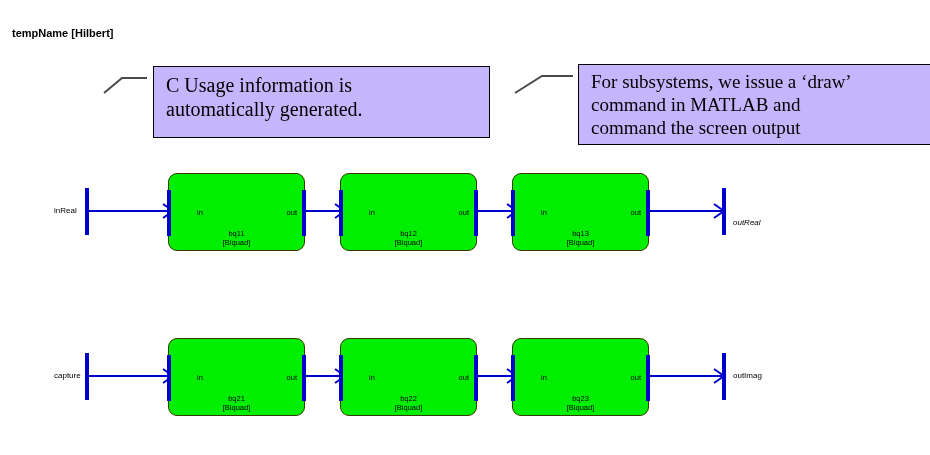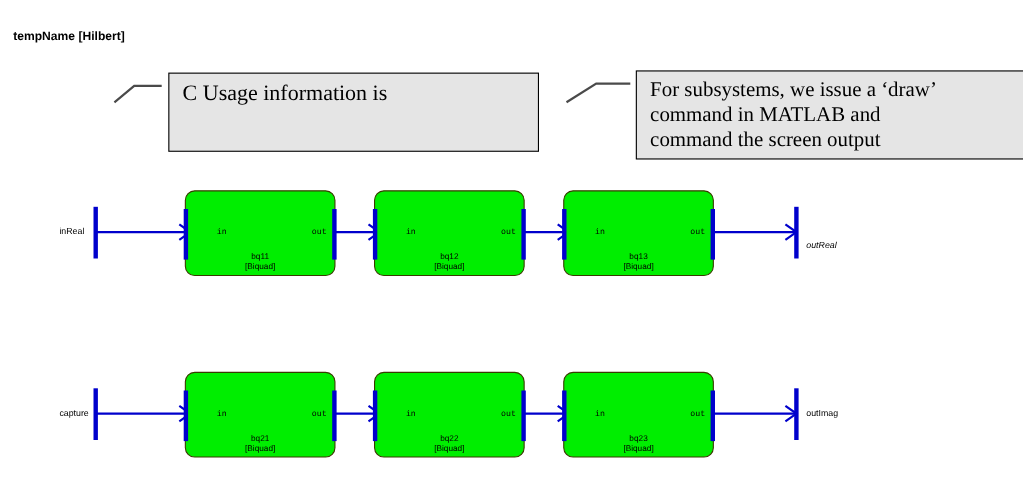--- a/index.html
+++ b/index.html
@@ -32,21 +32,21 @@
     font-size: 11px;
     font-weight: bold;
     color: #000000;
     white-space: nowrap;
     letter-spacing: 0px;
   }
 
   
   .callout {
     position: absolute;
-    background: #e5e5e5;
+    background: #c4b5fd;
     border: 1px solid #000000;
     box-sizing: border-box;
     font-family: "Liberation Serif", serif;
     color: #000000;
     padding: 6px 10px 20px 12px;
     line-height: 1.20;
   }
   .callout .line {
     display: block;
     white-space: nowrap;
@@ -104,21 +104,21 @@
   .port-bar {
     position: absolute;
     width: 4px;
     background: #0000cc;
   }
   .port-bar.left  { left: -2px; }
   .port-bar.right { right: -2px; }
 
   .port-text {
     position: absolute;
-    font-family: Liberation Mono, monospace;
+    font-family: Liberation Sans, sans-serif;
     font-size: 7.5px;
     color: #000000;
     top: 50%;
     transform: translateY(-50%);
     white-space: nowrap;
     padding-left: 20px;
   }
   .port-text.in  { left: 8px; }
   .port-text.out { right: 7px; }
 
@@ -145,20 +145,21 @@
 
   <svg class="svg-layer">
 
     <polyline points="104,93 122,78 147,78" fill="none" stroke="#4a4a4a" stroke-width="2"></polyline>
 
     <polyline points="515,93 542,76 573,76" fill="none" stroke="#4a4a4a" stroke-width="2"></polyline>
   </svg>
 
   <div class="callout" id="callout-c-usage">
     <span class="line">C Usage information is</span>
+    <span class="line">automatically generated.</span>
   </div>
 
   <div class="callout" id="callout-subsystems">
     <span class="line">For subsystems, we issue a ‘draw’</span>
     <span class="line">command in MATLAB and</span>
     <span class="line">command the screen output</span>
   </div>
 
   <svg class="svg-layer">
     <g stroke="#0000cc" stroke-width="2" fill="none">

